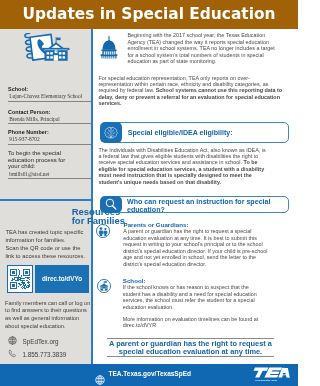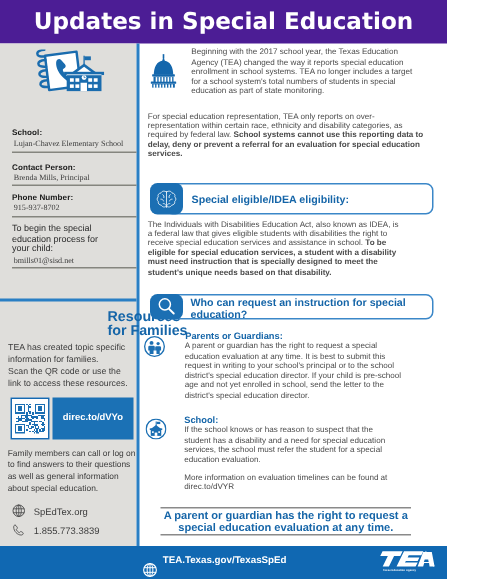--- a/index.html
+++ b/index.html
@@ -1,21 +1,21 @@
 <!DOCTYPE html>
 <html><head>
 <meta charset="utf-8">
 <style>
   html,body{margin:0;padding:0;}
   body{width:298px;height:386px;overflow:hidden;background:#ffffff;
        font-family:"DejaVu Sans",sans-serif;}
   .page{position:relative;width:298px;height:386px;background:#fff;overflow:hidden;}
 
   
-  .hdr{position:absolute;left:0;top:0;width:298px;height:29px;background:#4c1d95;}
+  .hdr{position:absolute;left:0;top:0;width:298px;height:29px;background:#a16207;}
   .hdr-title{position:absolute;left:0;top:5px;width:298px;text-align:center;
      color:#fff;font-weight:bold;font-size:15.4px;line-height:19px;}
 
   
   .leftcol{position:absolute;left:0;top:29px;width:91px;height:335px;background:#dfdedb;}
   .leftedge{position:absolute;left:91px;top:29px;width:2px;height:335px;background:#2a7fc4;}
 
   .lc-icon{position:absolute;left:23px;top:33px;width:49px;height:30px;}
   .lc-title{position:absolute;left:9px;top:60px;width:84px;color:#1565a8;
      font-family:"Liberation Sans",sans-serif;

